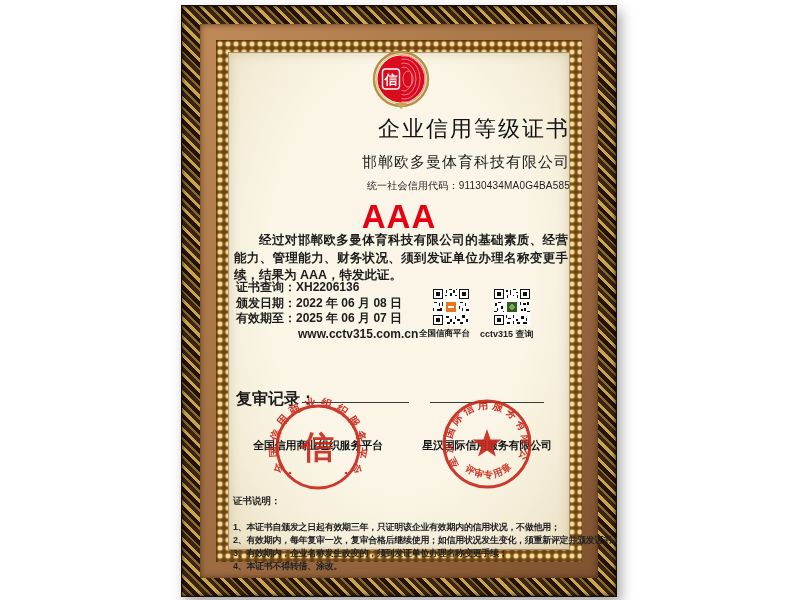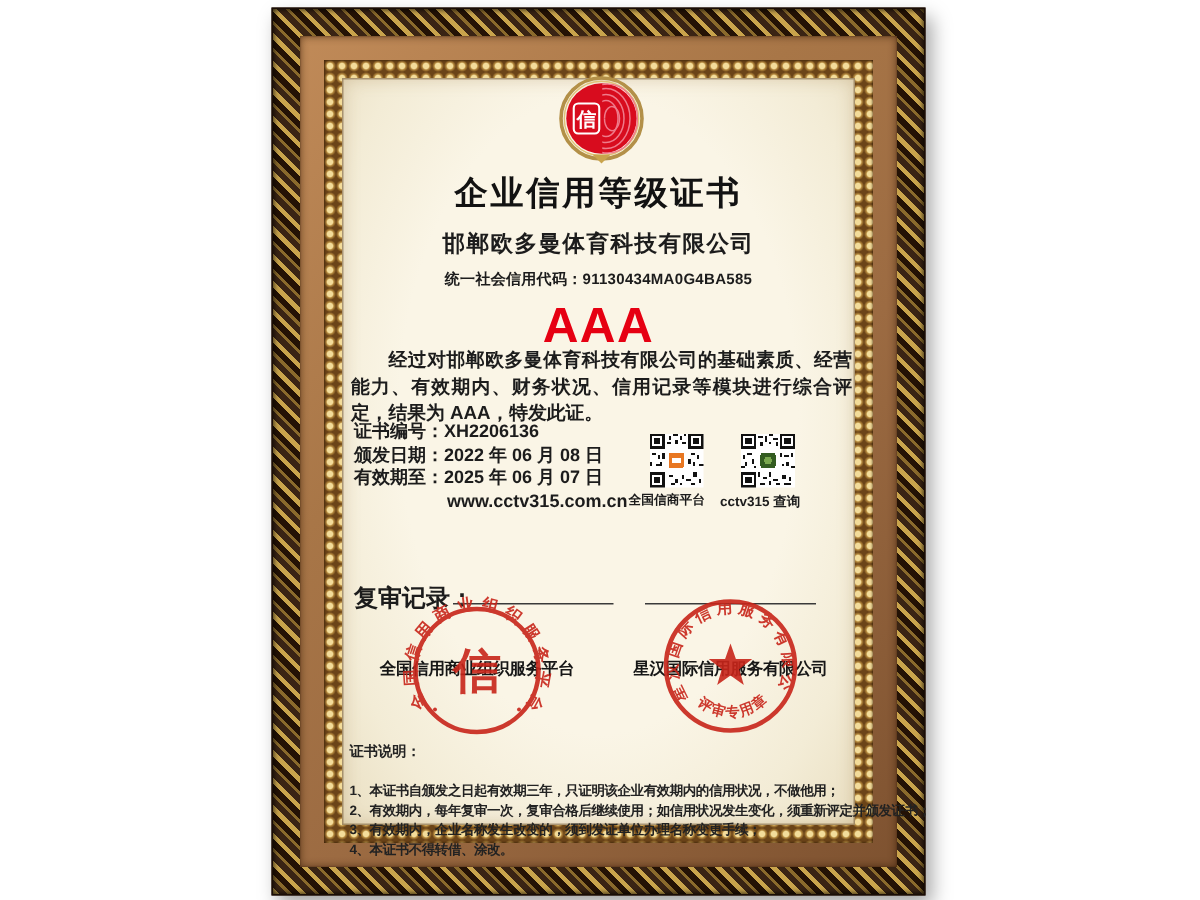--- a/index.html
+++ b/index.html
@@ -18,22 +18,22 @@
   .f3{width:100%;height:100%;box-sizing:border-box;padding:12px;
       background-color:#6b4418;
       background-image:radial-gradient(circle at 4px 4px,#f3dc9a 0 1.8px,#b3873c 2.6px,#6b4418 4px);
       background-size:8px 8px;
       box-shadow:inset 0 0 2px #2a1504;}
   .paper{position:relative;width:100%;height:100%;
       background:radial-gradient(ellipse at 50% 45%,#faf5e6 55%,#f3ecd6 80%,#eadfc2 100%);
       box-shadow:inset 0 0 0 1px rgba(95,65,25,.45), inset 0 0 12px rgba(140,100,40,.28);}
   .abs{position:absolute;}
   .ctr{text-align:center;width:100%;left:0;}
-  .blk{color:#1c1c1c;font-weight:700;}
-  .title{top:62px;font-size:22px;letter-spacing:2px;color:#121212;font-weight:700;}
+  .blk{color:#1c1c1c;font-weight:400;text-align:right;}
+  .title{top:62px;font-size:22px;letter-spacing:2px;color:#121212;font-weight:400;text-align:right;}
   .company{top:101px;font-size:15px;letter-spacing:1px;}
   .code{top:127px;font-size:10px;letter-spacing:.2px;}
   .rating{top:148px;font-size:33px;line-height:34px;color:#e60012;font-weight:700;letter-spacing:1px;text-align:center;}
   .statement{top:180px;left:6px;width:334px;font-size:12.5px;line-height:17.5px;
              text-indent:2em;text-align:justify;color:#1c1c1c;font-weight:700;}
   .info{left:8px;top:228px;font-size:12px;color:#1c1c1c;font-weight:700;}
   .info .row{height:15.5px;line-height:15.5px;white-space:nowrap;}
   .info .row .pad{display:inline-block;width:62px;}
   .qr{width:36px;height:36px;top:237px;}
   .qr1{left:205px;} .qr2{left:266px;}
@@ -76,24 +76,24 @@
             <rect x="-18.5" y="-10" width="17" height="20" rx="3" fill="none" stroke="#ffffff" stroke-width="1.4"></rect>
             <text x="-10" y="4.8" text-anchor="middle" font-size="13" font-weight="bold" fill="#ffffff">信</text>
             <path d="M -6 24 L 0 30 L 6 24 Z" fill="#c9a44c"></path>
           </svg>
 
           <div class="abs ctr title">企业信用等级证书</div>
           <div class="abs ctr company blk">邯郸欧多曼体育科技有限公司</div>
           <div class="abs ctr code blk"><span>统一社会信用代码：</span><span>91130434MA0G4BA585</span></div>
           <div class="abs ctr rating">AAA</div>
 
-          <div class="abs statement">经过对邯郸欧多曼体育科技有限公司的基础素质、经营能力、有效期内、财务状况、信用记录等模块进行综合评定，结果为 AAA，特发此证。</div>
+          <div class="abs statement">经过对邯郸欧多曼体育科技有限公司的基础素质、经营能力、管理能力、财务状况、须到发证单位办理名称变更手续，结果为 AAA，特发此证。</div>
 
           <div class="abs info">
-            <div class="row"><span>证书编号：</span><span>XH2206136</span></div>
+            <div class="row"><span>证书查询：</span><span>XH2206136</span></div>
             <div class="row"><span>颁发日期：</span><span>2022 年 06 月 08 日</span></div>
             <div class="row"><span>有效期至：</span><span>2025 年 06 月 07 日</span></div>
             <div class="row"><span class="pad"></span><span>www.cctv315.com.cn</span></div>
           </div>
 
           <svg class="abs qr qr1" viewBox="0 0 25 25" shape-rendering="crispEdges">
             <defs>
               <g id="fp">
                   <rect width="7" height="7" fill="#111"></rect>
                   <rect x="1" y="1" width="5" height="5" fill="#fff"></rect>

